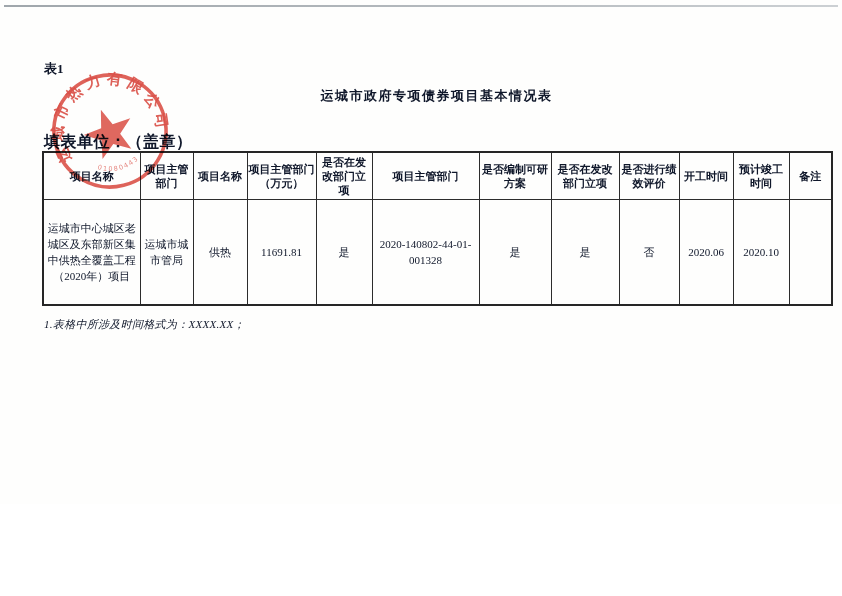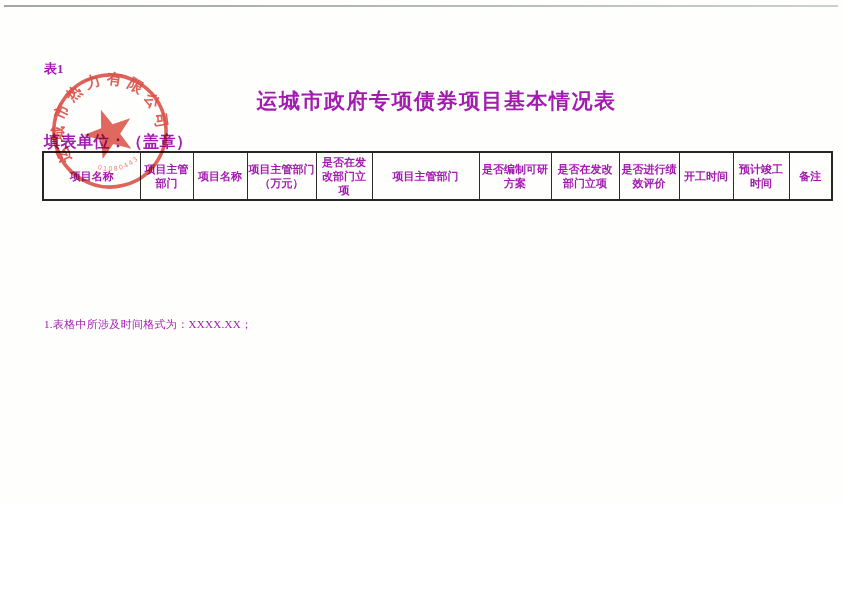--- a/index.html
+++ b/index.html
@@ -1,35 +1,35 @@
 <!DOCTYPE html>
 <html><head>
 <meta charset="utf-8">
 <style>
   html,body{margin:0;padding:0;background:#ffffff;}
   .page{
     position:relative;
     width:842px;height:504px;
     background:#fefefdf5;
     overflow:hidden;
-    color:#a21caf;
+    color:#0f172a;
     font-family:"Liberation Serif","DejaVu Serif",serif;
   }
   .scan-line{
     position:absolute;top:5px;left:4px;width:834px;height:1.5px;
     background:linear-gradient(to right,#8f979d,#aab0b5 60%,#c3c8cc);
     opacity:.85;
   }
   .table-label{
     position:absolute;left:44px;top:60px;
     font-size:13px;font-weight:bold;
   }
   .page-title{
     position:absolute;left:42px;top:87px;width:789px;
-    text-align:center;font-size:21px;font-weight:bold;letter-spacing:1.5px;
+    text-align:center;font-size:13px;font-weight:bold;letter-spacing:1.5px;
   }
   .fill-unit{
     position:absolute;left:44px;top:132px;
     font-size:16px;font-weight:bold;letter-spacing:.5px;
   }
   table.main{
     position:absolute;left:42px;top:151px;width:789px;
     border-collapse:collapse;table-layout:fixed;
     border:2px solid #262626;
   }
@@ -41,21 +41,21 @@
   table.main th{
     font-size:11px;font-weight:bold;line-height:14px;
     padding:2px 1px;height:41px;
   }
   tr.data-row{height:105px;}
   table.main td{font-size:11px;line-height:16px;padding:2px;}
   td.cell-left{text-align:left;padding:2px 4px;line-height:16.5px;}
   td.cell-code{padding:2px 10px;line-height:15px;}
   .notes{
     position:absolute;left:44px;top:318px;
-    font-size:11px;line-height:13px;letter-spacing:.3px;
+    font-size:11px;line-height:13px;letter-spacing:.3px;font-style:italic;
   }
   .seal{
     position:absolute;left:48px;top:69px;width:124px;height:124px;
     transform:rotate(-14deg);
     mix-blend-mode:multiply;
     opacity:.92;
     pointer-events:none;
   }
 </style>
 </head>
@@ -94,20 +94,34 @@
         <th>项目主管部门（万元）</th>
         <th>是否在发改部门立项</th>
         <th>项目主管部门</th>
         <th>是否编制可研方案</th>
         <th>是否在发改部门立项</th>
         <th>是否进行绩效评价</th>
         <th>开工时间</th>
         <th>预计竣工时间</th>
         <th>备注</th>
       </tr>
+      <tr class="data-row">
+        <td class="cell-left">运城市中心城区老城区及东部新区集中供热全覆盖工程（2020年）项目</td>
+        <td class="cell-left">运城市城市管局</td>
+        <td>供热</td>
+        <td>11691.81</td>
+        <td>是</td>
+        <td class="cell-code">2020-140802-44-01-001328</td>
+        <td>是</td>
+        <td>是</td>
+        <td>否</td>
+        <td>2020.06</td>
+        <td>2020.10</td>
+        <td></td>
+      </tr>
     </tbody>
   </table>
 
   <div class="notes">
     <div>1.表格中所涉及时间格式为：XXXX.XX；</div>
   </div>
 
   <svg class="seal" viewBox="0 0 124 124">
     <defs>
       <path id="seal-top-arc" d="M 19.4 81.9 A 47 47 0 1 1 104.6 81.9" fill="none"></path>

